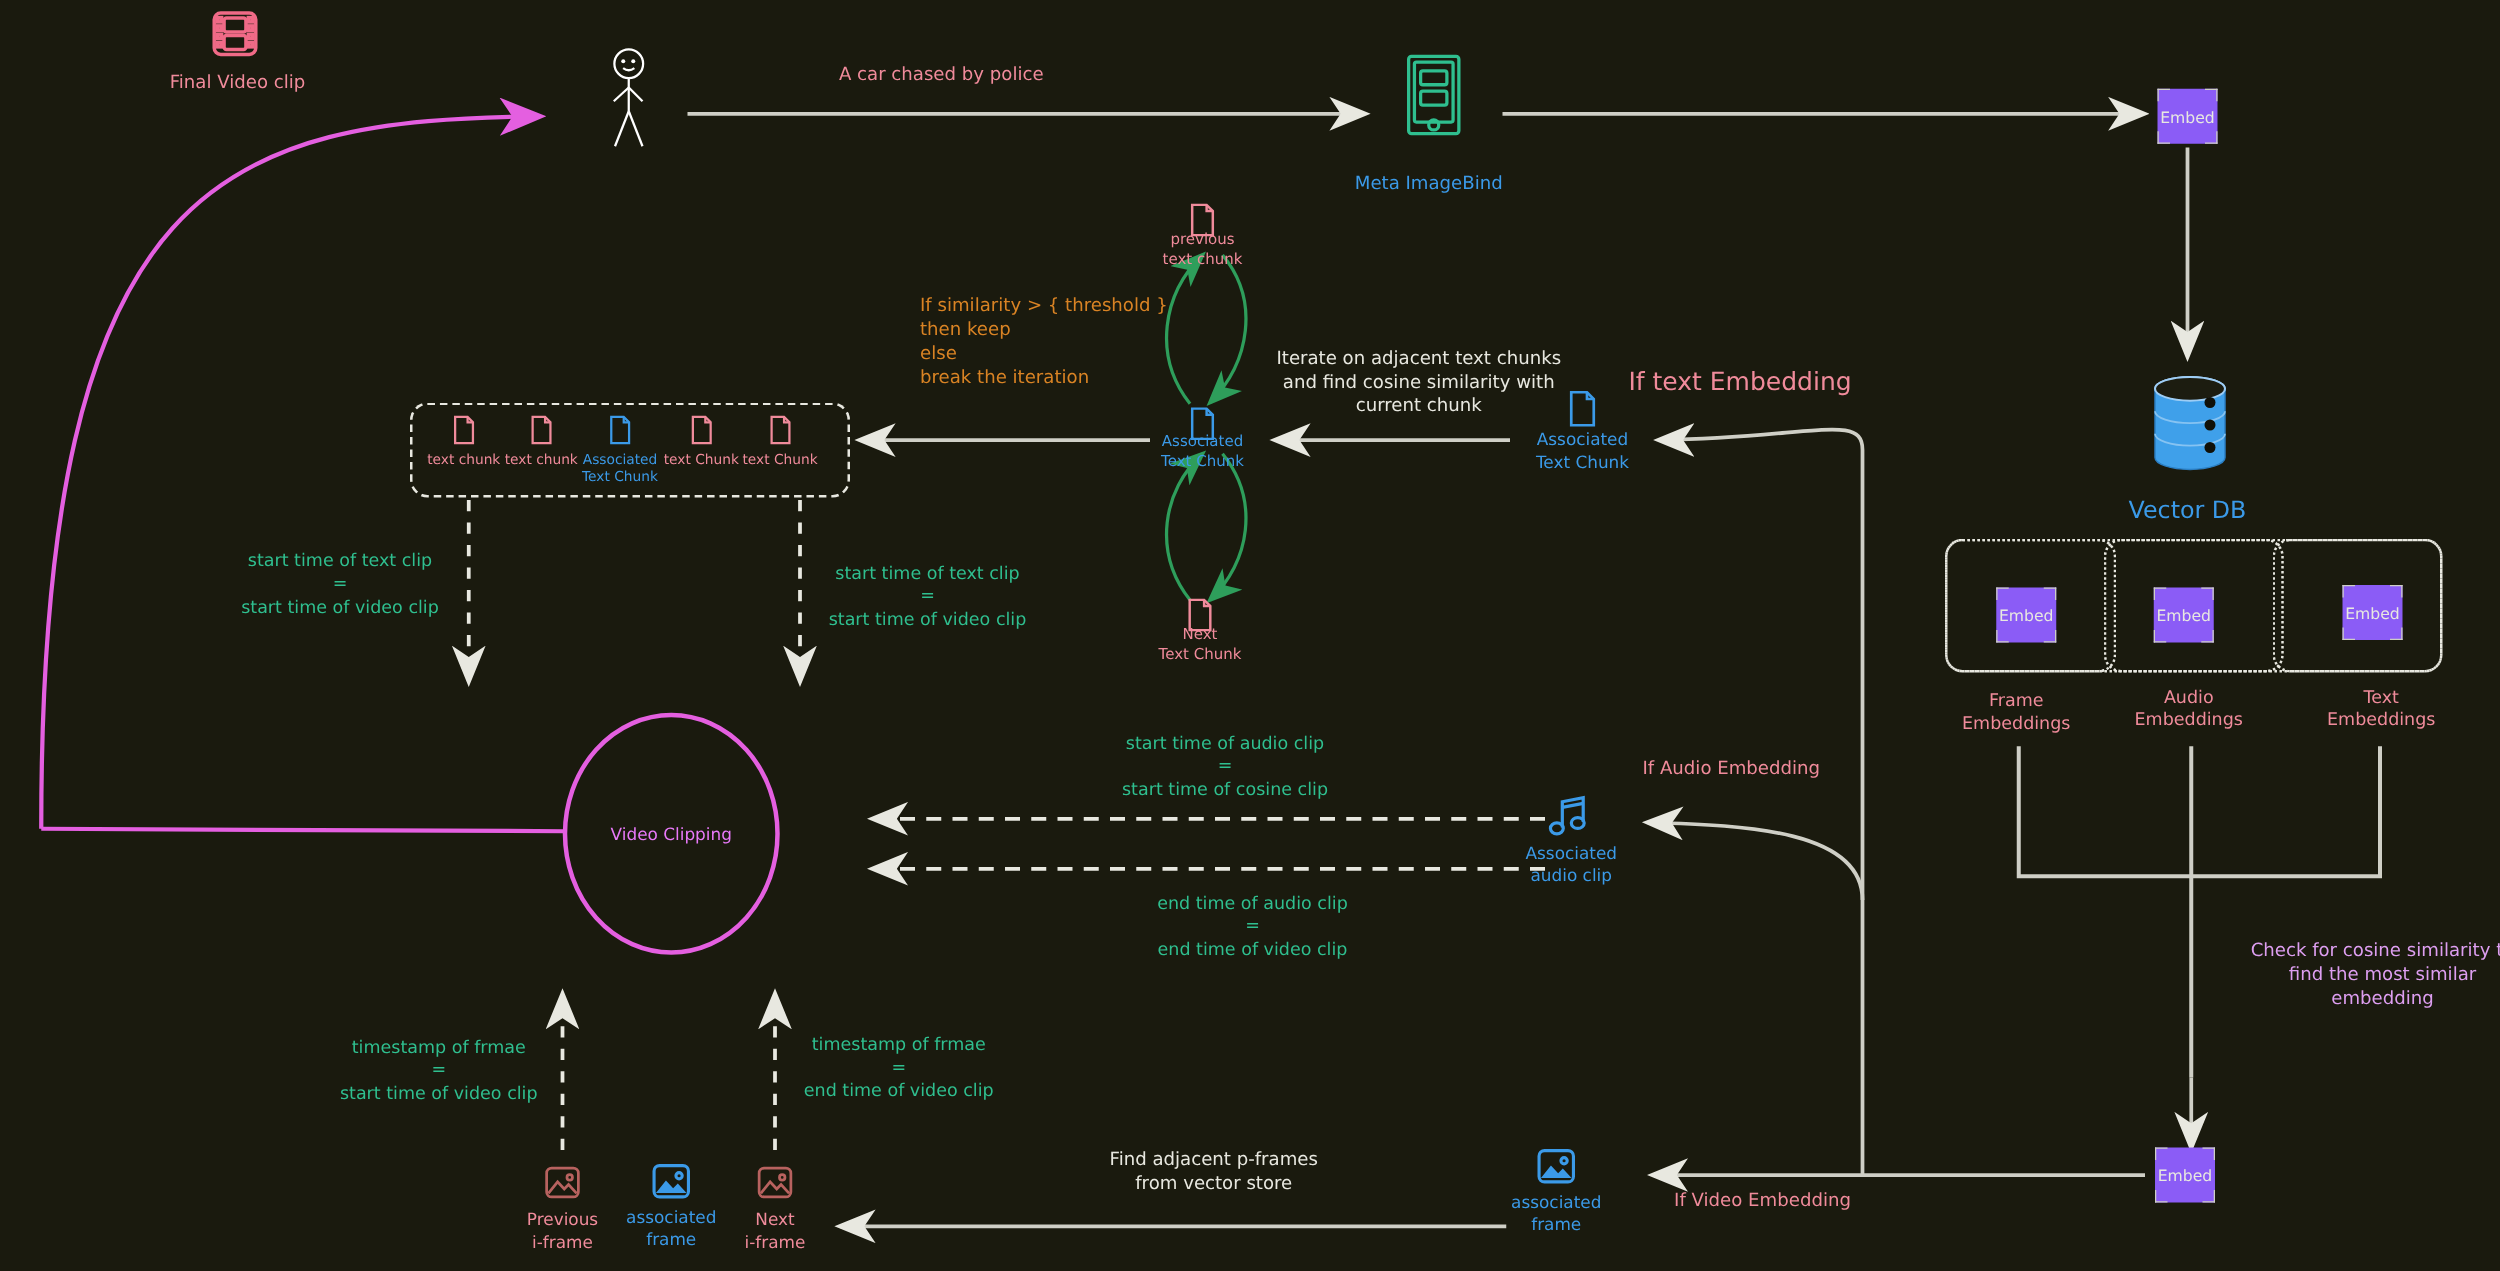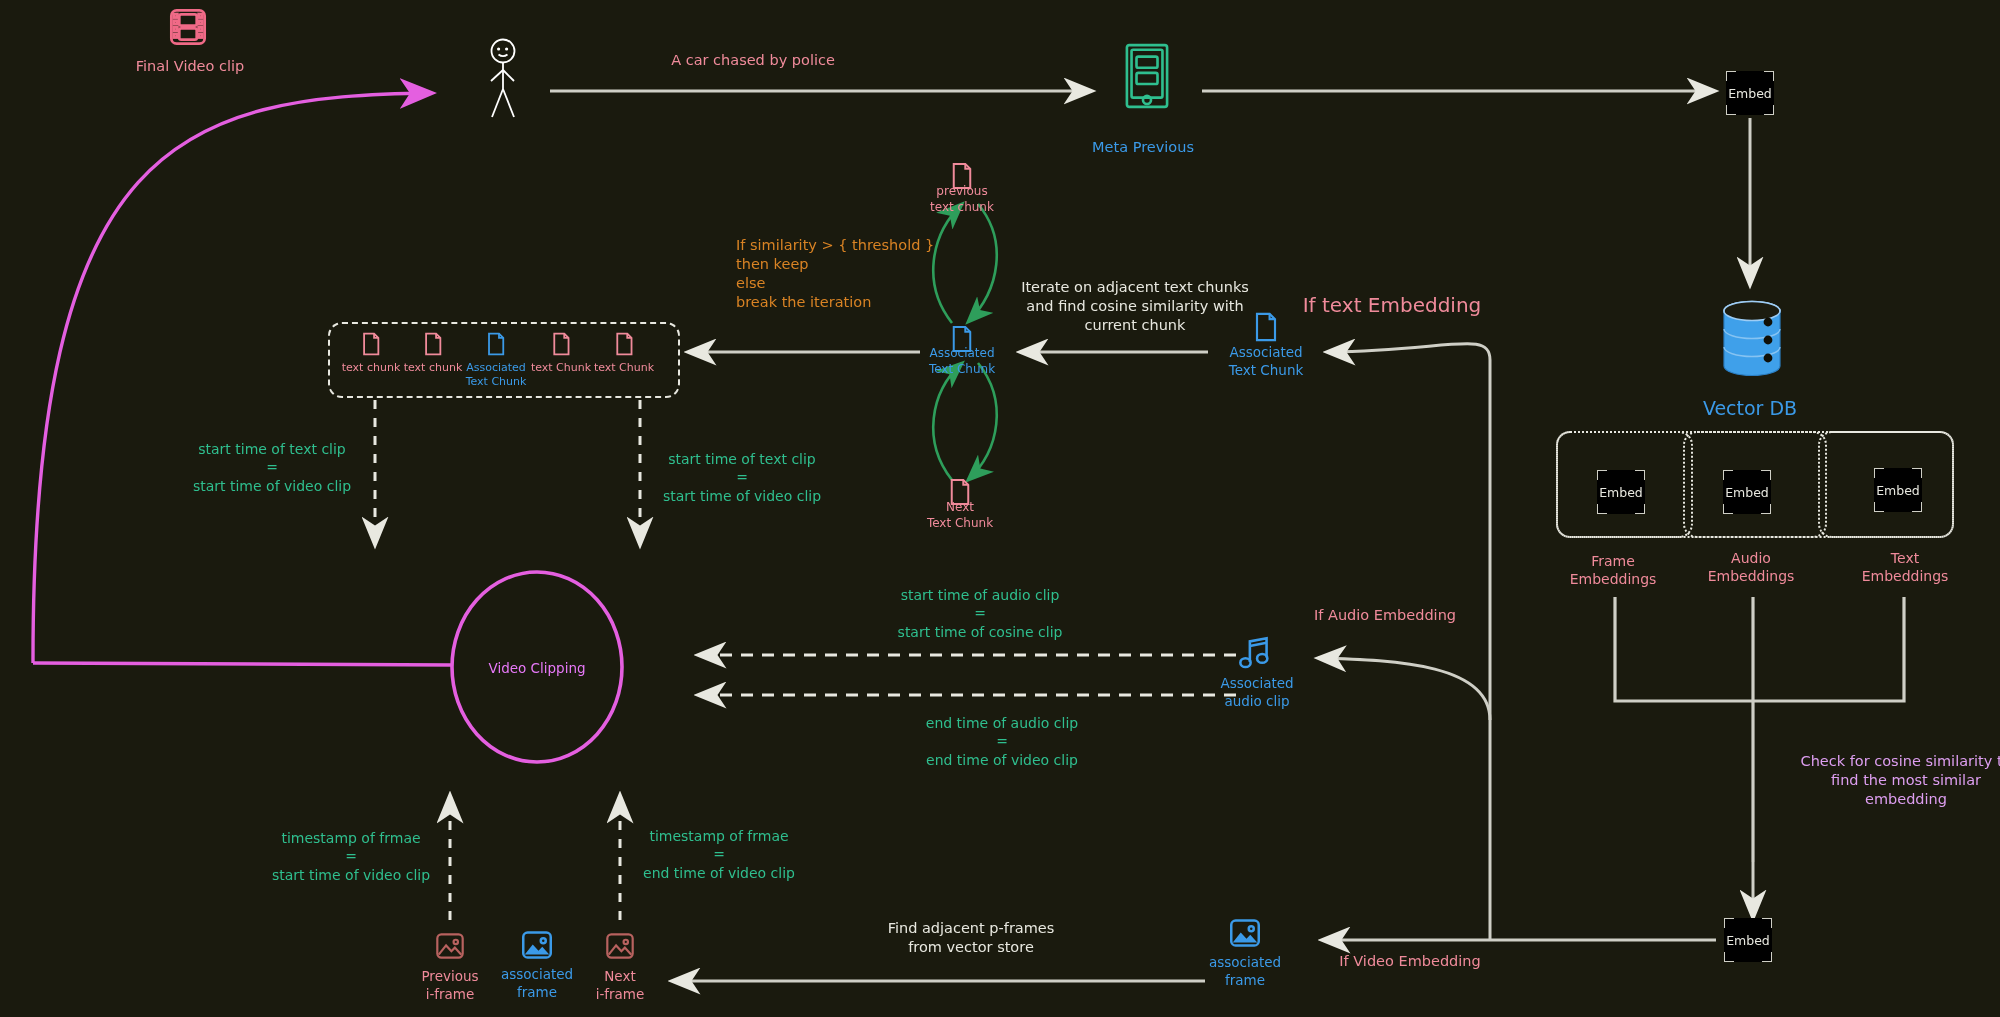--- a/index.html
+++ b/index.html
@@ -11,21 +11,21 @@
   .c-pink{color:#f08b9b;}
   .c-magenta{color:#e879f9;}
   .c-blue{color:#3b9ae8;}
   .c-green{color:#2fbf8f;}
   .c-orange{color:#d98324;}
   .c-white{color:#e8e8e0;}
   .c-purple{color:#dd9ef0;}
   .ctr{text-align:center;transform:translateX(-50%);}
   .ico{position:absolute;transform:translateX(-50%);}
   .embedbox{position:absolute;transform:translateX(-50%);
-    width:48px;height:44px;background:#000000;
+    width:48px;height:44px;background:#8b5cf6;
     display:flex;align-items:center;justify-content:center;
     color:#e8e8e0;font-size:12.5px;}
   .embedbox .br{position:absolute;width:9px;height:9px;border-color:#cfcfc6;border-style:solid;border-width:0;}
   .embedbox .br.tl{left:0;top:0;border-left-width:1.5px;border-top-width:1.5px;}
   .embedbox .br.tr{right:0;top:0;border-right-width:1.5px;border-top-width:1.5px;}
   .embedbox .br.bl{left:0;bottom:0;border-left-width:1.5px;border-bottom-width:1.5px;}
   .embedbox .br.br2{right:0;bottom:0;border-right-width:1.5px;border-bottom-width:1.5px;}
   .dotgrp{position:absolute;border:2.5px dotted #e8e8e0;border-radius:14px;}
   .dashgrp{position:absolute;border:2.5px dashed #e8e8e0;border-radius:14px;}
 </style>
@@ -138,21 +138,21 @@
 
   <div class="ico" style="left:1147px;top:42px;">
     <svg width="48" height="68" viewBox="0 0 30 44" fill="none" stroke="#2fbf8f" stroke-width="1.7">
       <rect x="2" y="2" width="26" height="40" rx="1.5"></rect>
       <rect x="5" y="5" width="20" height="31" rx="1"></rect>
       <rect x="8.2" y="9.5" width="13.6" height="7.2" rx="1.2"></rect>
       <rect x="8.2" y="20" width="13.6" height="7.2" rx="1.2"></rect>
       <circle cx="15" cy="37.5" r="2.6"></circle>
     </svg>
   </div>
-  <div class="lbl ctr c-blue" style="left:1143px;top:138px;font-size:14.5px;">Meta Previous</div>
+  <div class="lbl ctr c-blue" style="left:1143px;top:138px;font-size:14.5px;">Meta ImageBind</div>
 
   <div class="embedbox" style="left:1750px;top:71px;">
     <span class="br tl"></span>
       <span class="br tr"></span>
       <span class="br bl"></span>
       <span class="br br2"></span>
     <span>Embed</span>
   </div>
 
   <div class="ico" style="left:1752px;top:300px;">

